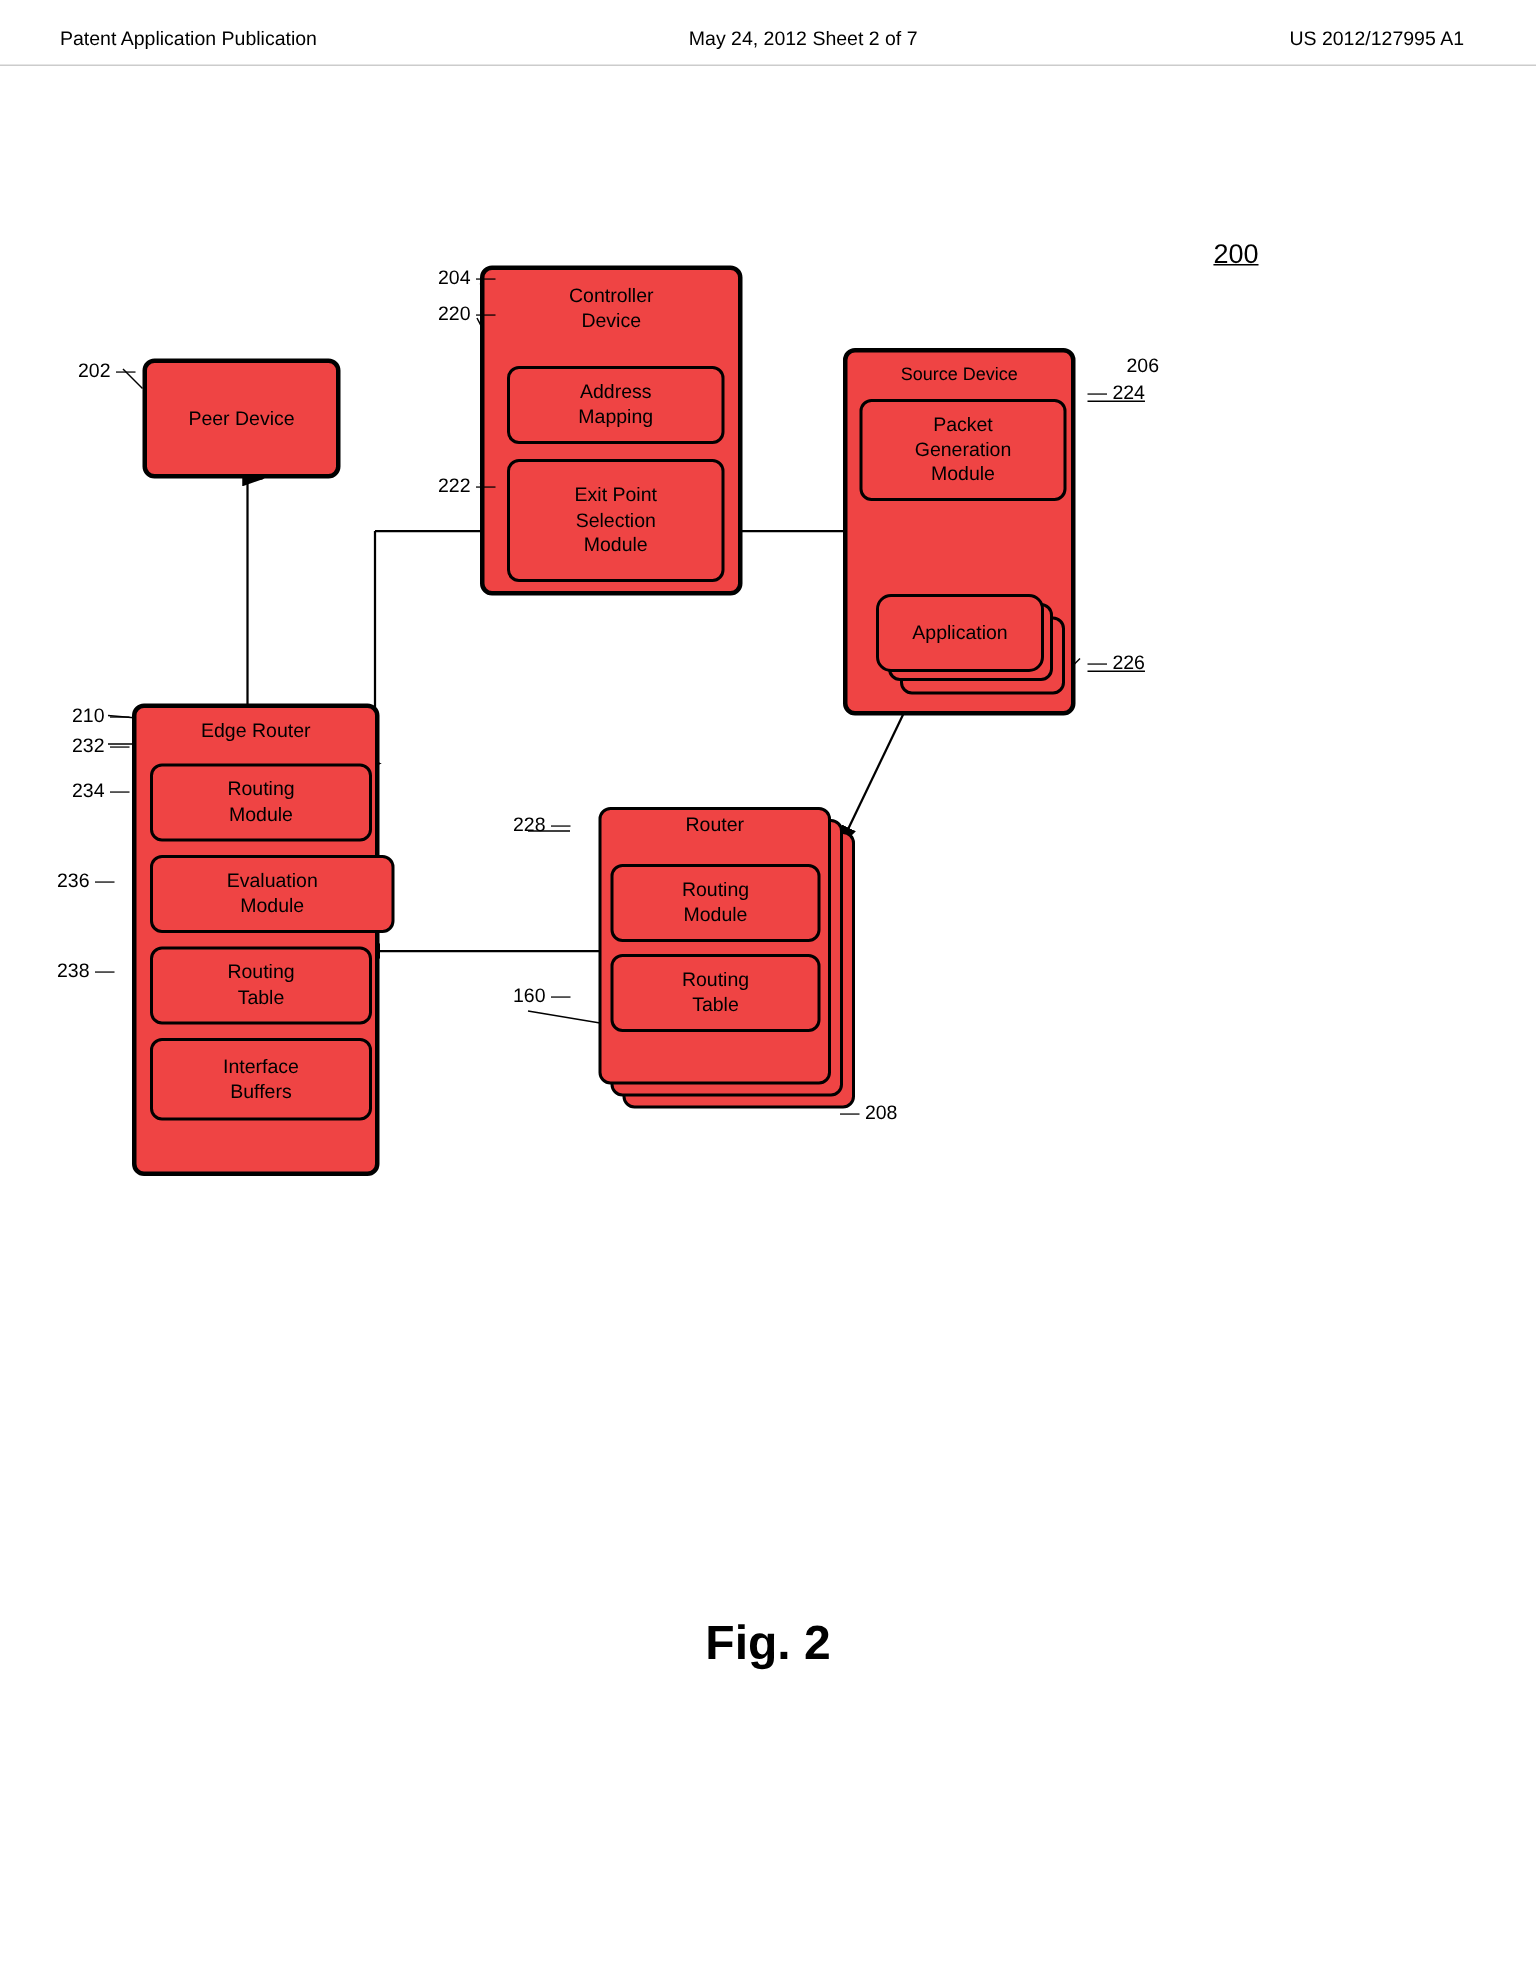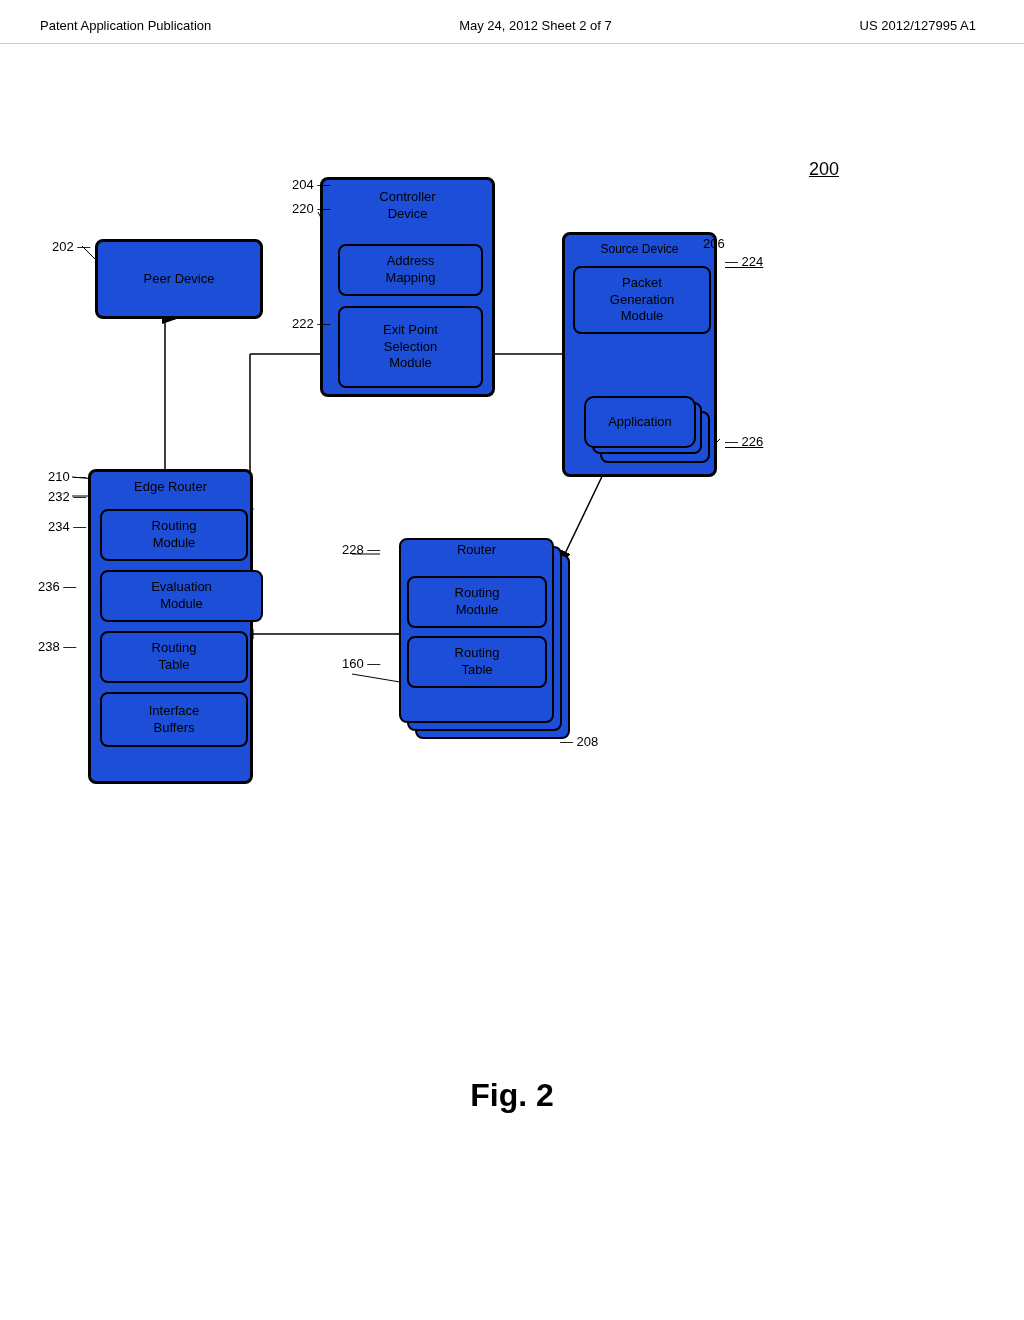--- a/index.html
+++ b/index.html
@@ -38,21 +38,21 @@
       transform: translateX(-50%);
       font-size: 32px;
       font-weight: bold;
     }
 
     
     .box {
       position: absolute;
       border: 2px solid #000;
       border-radius: 8px;
-      background: #1d4ed8;
+      background: #ef4444;
       display: flex;
       align-items: center;
       justify-content: center;
       text-align: center;
       line-height: 1.3;
       font-size: 13px;
     }
 
     .box-thick {
       border-width: 3px;
@@ -125,21 +125,21 @@
 
     <line x1="558" y1="685" x2="553" y2="675" stroke="#000" stroke-width="1"></line>
 
     <line x1="352" y1="510" x2="380" y2="510" stroke="#000" stroke-width="1"></line>
 
     <line x1="352" y1="630" x2="400" y2="638" stroke="#000" stroke-width="1"></line>
   </svg>
 
   <div class="ref-label" style="position:absolute; top:115px; right:185px; font-size:18px; text-decoration:underline;">200</div>
 
-  <div class="box box-thick" style="left:95px; top:195px; width:168px; height:80px;">
+  <div class="box box-thick" style="left:95px; top:195px; width:132px; height:80px;">
     <span>Peer Device</span>
   </div>
 
   <div class="box box-thick" style="left:320px; top:133px; width:175px; height:220px;">
   </div>
 
   <div style="position:absolute; left:335px; top:145px; width:145px; text-align:center; font-size:13px; line-height:1.3;">Controller<br>Device</div>
 
   <div class="box" style="left:338px; top:200px; width:145px; height:52px;">
     <span>Address<br>Mapping</span>
@@ -196,21 +196,21 @@
   </div>
 
   <div class="box" style="left:407px; top:592px; width:140px; height:52px; z-index:5;">
     <span>Routing<br>Table</span>
   </div>
 
   <div class="ref-label" style="left:52px; top:195px;">202 —</div>
   <div class="ref-label" style="left:292px; top:133px;">204 —</div>
   <div class="ref-label" style="left:292px; top:157px;">220 —</div>
   <div class="ref-label" style="left:292px; top:272px;">222 —</div>
-  <div class="ref-label" style="left:703px; top:192px;text-align:center;">206</div>
+  <div class="ref-label" style="left:751px; top:192px;text-align:center;">206</div>
   <div class="ref-label" style="left:725px; top:210px;text-decoration:underline;">— 224</div>
   <div class="ref-label" style="left:725px; top:390px;text-decoration:underline;">— 226</div>
   <div class="ref-label" style="left:48px; top:425px;">210 —</div>
   <div class="ref-label" style="left:48px; top:445px;">232 —</div>
   <div class="ref-label" style="left:48px; top:475px;">234 —</div>
   <div class="ref-label" style="left:38px; top:535px;">236 —</div>
   <div class="ref-label" style="left:38px; top:595px;">238 —</div>
   <div class="ref-label" style="left:342px; top:498px;">228 —</div>
   <div class="ref-label" style="left:342px; top:612px;">160 —</div>
   <div class="ref-label" style="left:560px; top:690px;">— 208</div>

